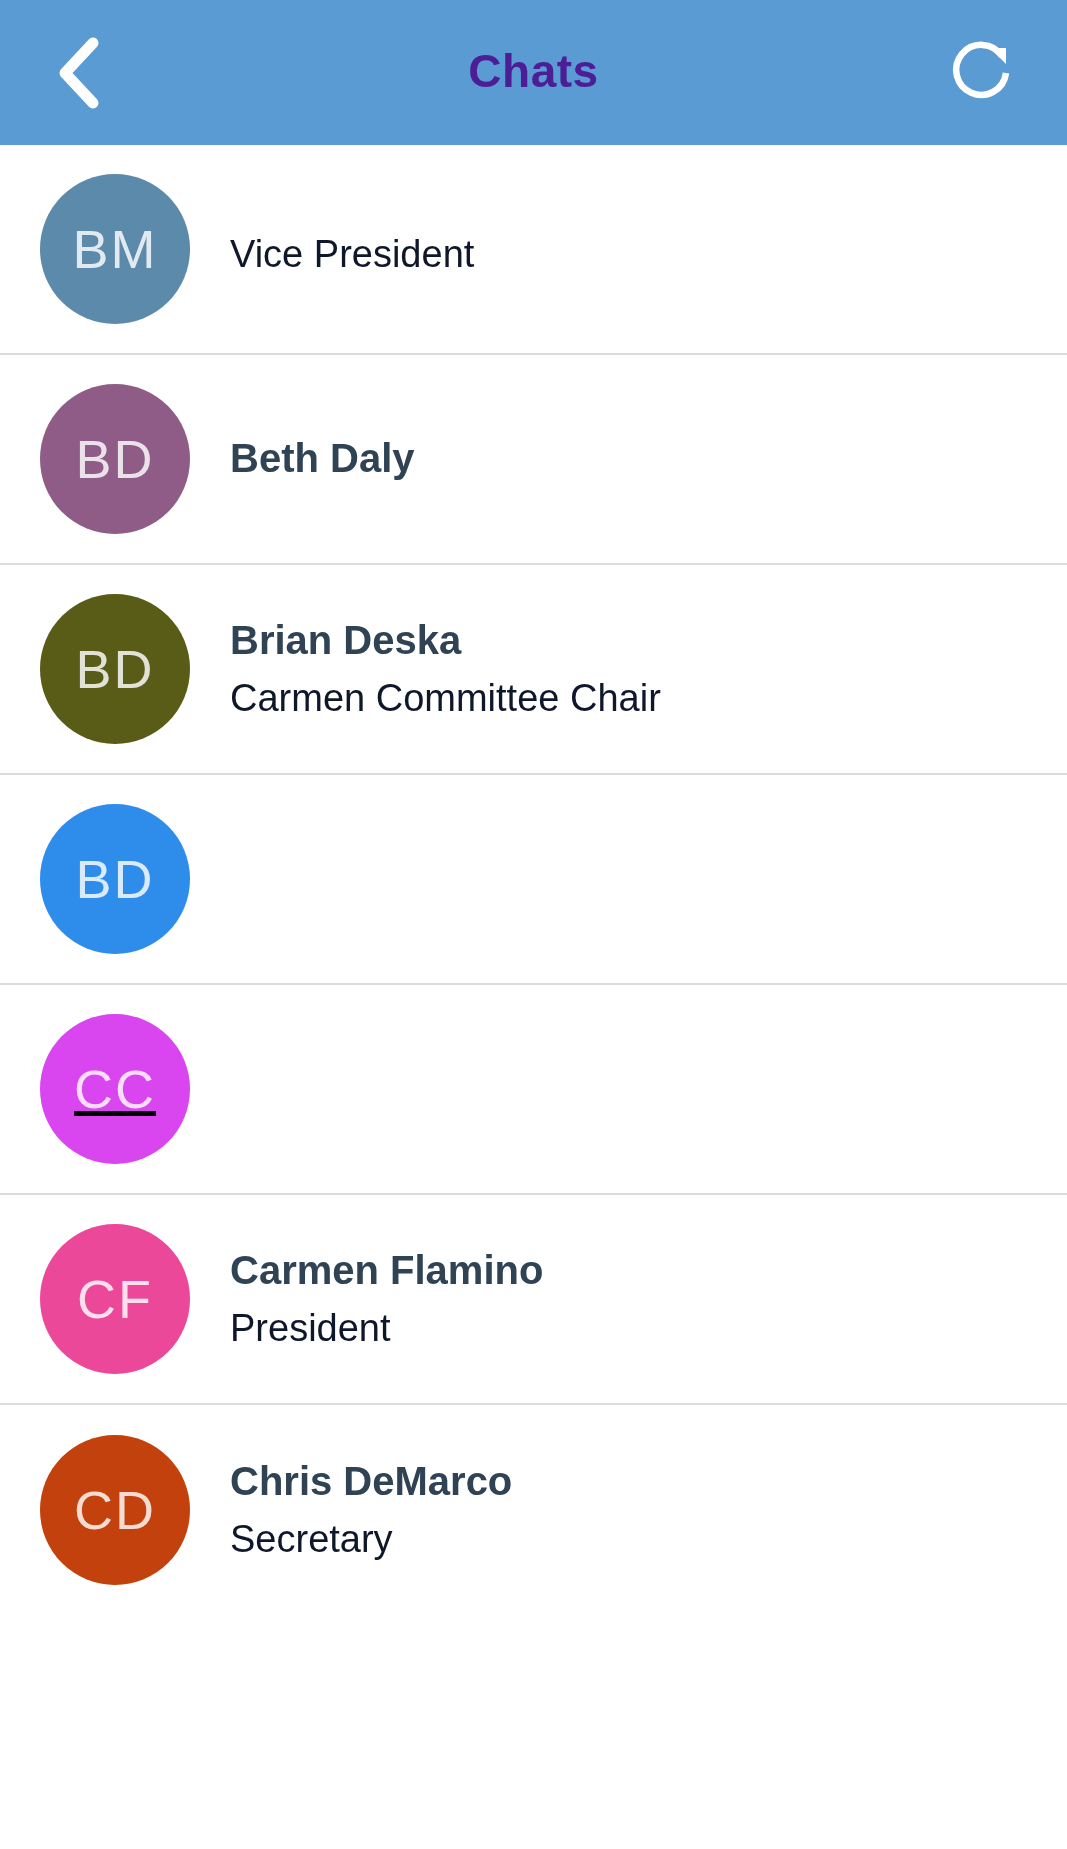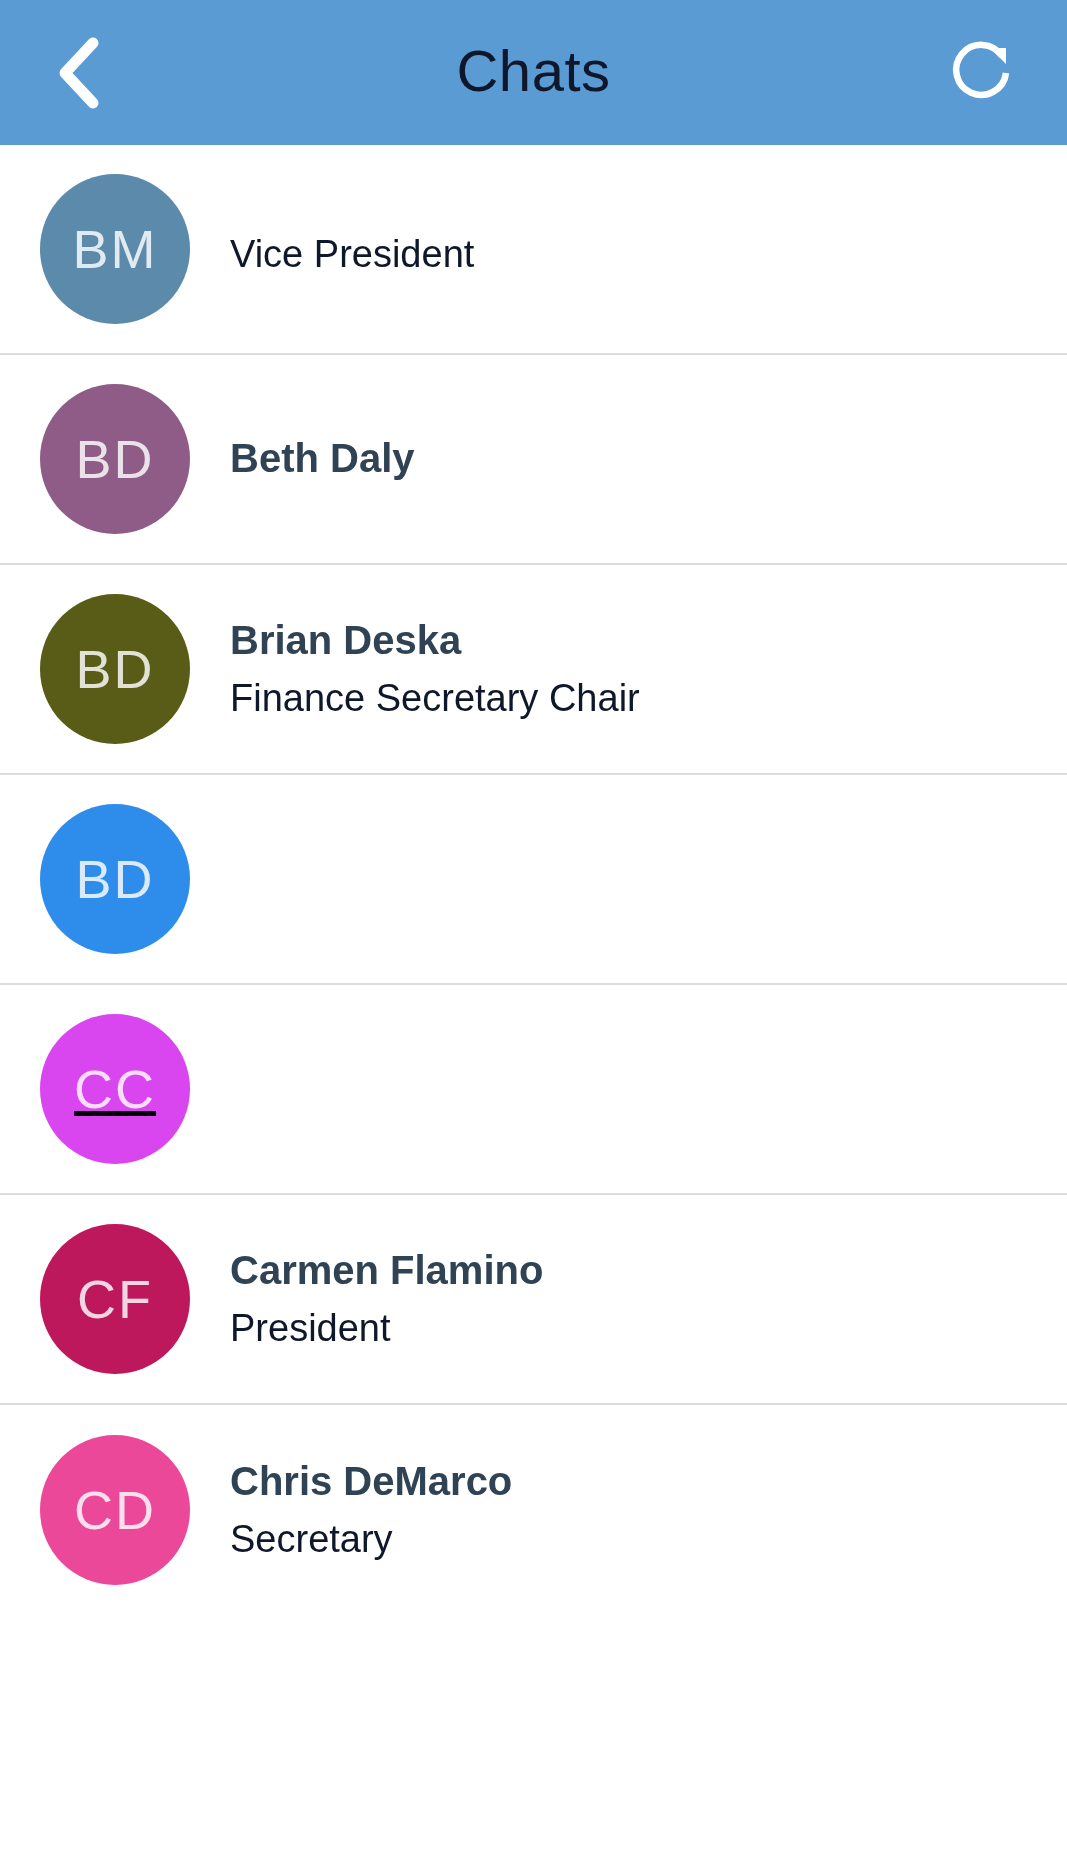--- a/index.html
+++ b/index.html
@@ -27,23 +27,23 @@
     position: relative;
     height: 145px;
     background: #5a9bd4;
     display: flex;
     align-items: center;
     justify-content: center;
     box-sizing: border-box;
     flex: none;
   }
   .header-title {
-    color: #0f172a;
-    font-size: 58px;
-    font-weight: normal;
+    color: #4c1d95;
+    font-size: 46px;
+    font-weight: bold;
     letter-spacing: 0.5px;
     line-height: 1;
     margin: 0;
     padding: 0 0 4px 0;
     user-select: none;
   }
   .back-btn {
     position: absolute;
     left: 38px;
     top: 50%;
@@ -175,48 +175,48 @@
 
       </div>
     </div>
 
     <div class="chat-row">
       <div class="avatar" style="background: rgb(88, 92, 22);">
         <span class="avatar-initials">BD</span>
       </div>
       <div class="chat-text">
         <span class="chat-name">Brian Deska</span>
-        <span class="chat-subtitle">Finance Secretary Chair</span>
+        <span class="chat-subtitle">Carmen Committee Chair</span>
       </div>
     </div>
 
     <div class="chat-row">
       <div class="avatar" style="background: rgb(46, 140, 235);">
         <span class="avatar-initials">BD</span>
       </div>
     </div>
 
     <div class="chat-row">
       <div class="avatar" style="background: #d946ef; text-decoration: underline;">
         <span class="avatar-initials">CC</span>
       </div>
     </div>
 
     <div class="chat-row">
-      <div class="avatar" style="background: #be185d;">
+      <div class="avatar" style="background: #ec4899;">
         <span class="avatar-initials">CF</span>
       </div>
       <div class="chat-text">
         <span class="chat-name">Carmen Flamino</span>
         <span class="chat-subtitle">President</span>
       </div>
     </div>
 
     <div class="chat-row">
-      <div class="avatar" style="background: #ec4899;">
+      <div class="avatar" style="background: #c2410c;">
         <span class="avatar-initials">CD</span>
       </div>
       <div class="chat-text">
         <span class="chat-name">Chris DeMarco</span>
         <span class="chat-subtitle">Secretary</span>
       </div>
     </div>
 
   </div>
 

